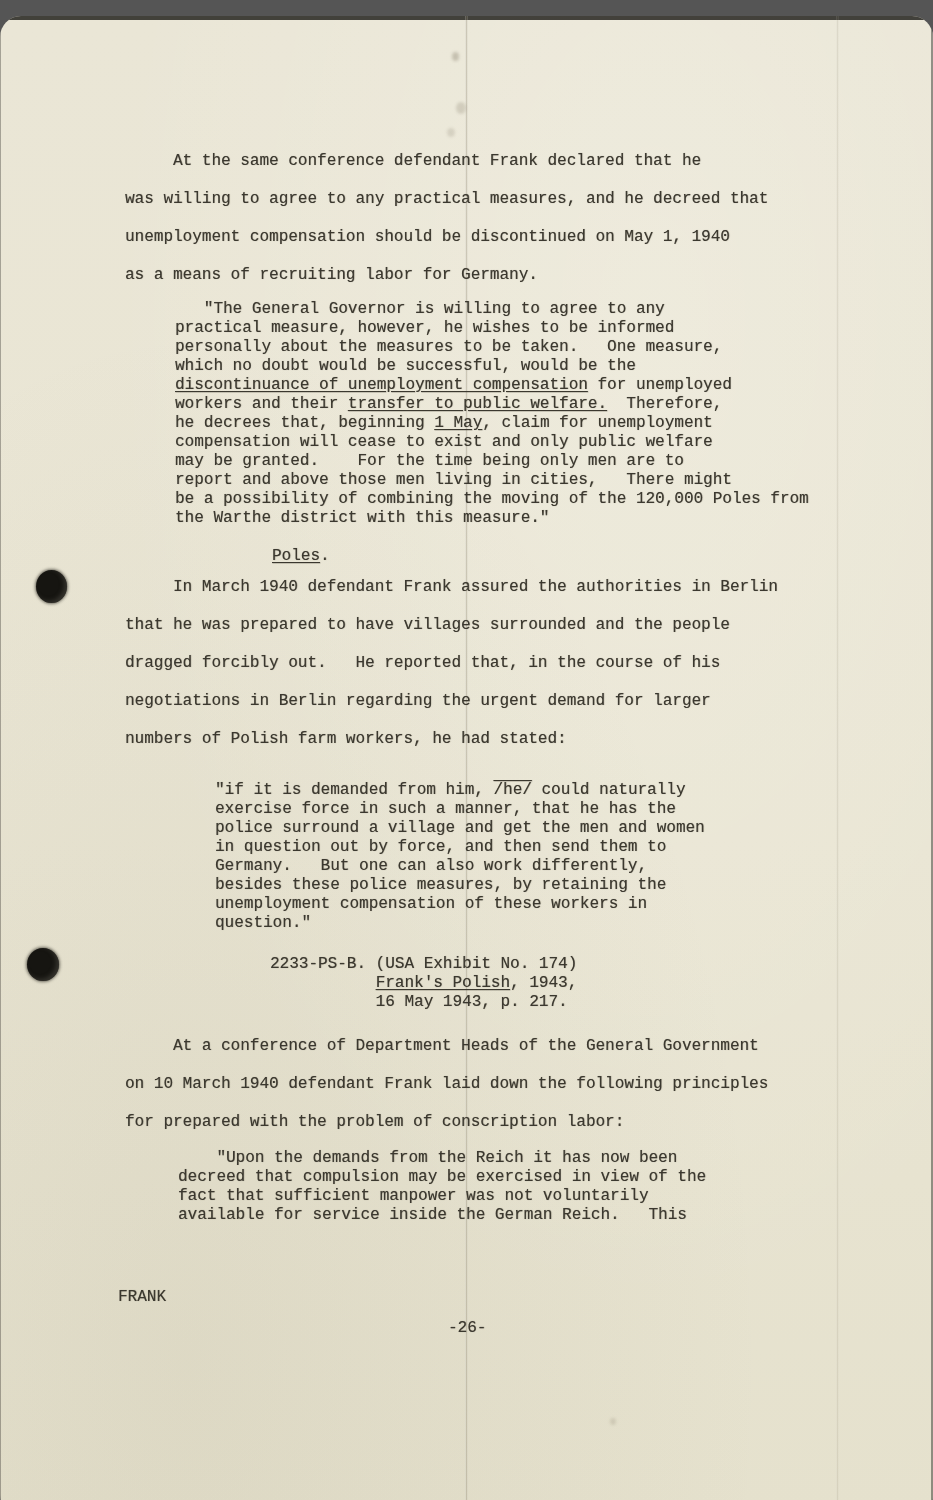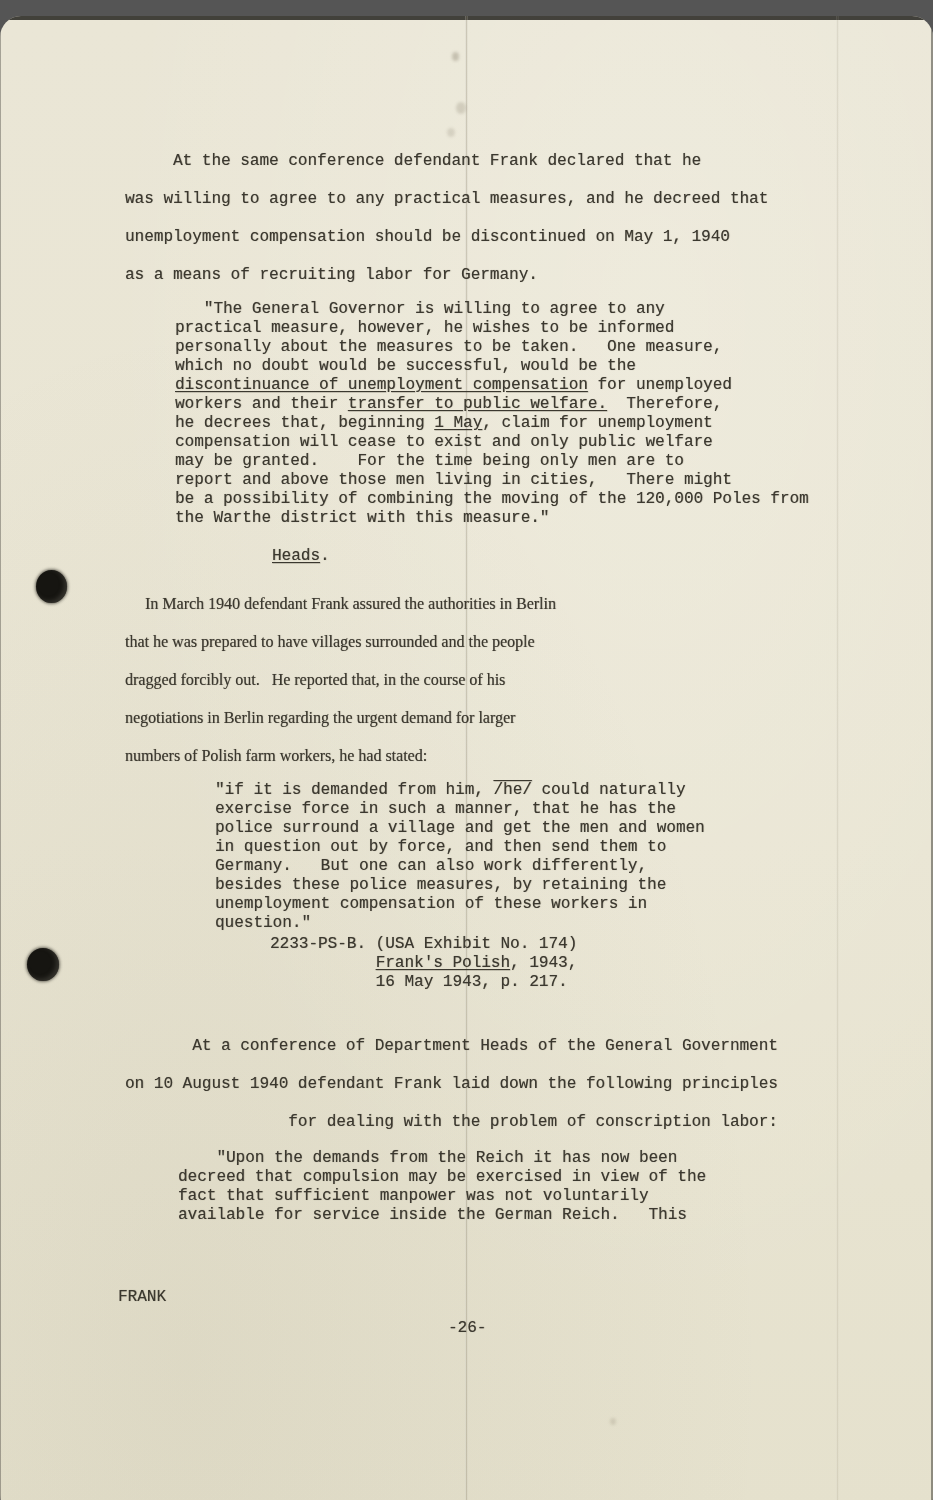--- a/index.html
+++ b/index.html
@@ -42,24 +42,24 @@
     letter-spacing:0px;
     text-shadow:0.4px 0.4px 0.7px rgba(58,52,40,0.55);
   }
   .para{line-height:38px;}
   .quote{line-height:19px;}
   .u{text-decoration:underline;text-underline-offset:2px;}
   .o{text-decoration:overline;}
   #para1{left:125px;top:126px;}
   #quote1{left:175px;top:284px;}
   #ibid{left:272px;top:531px;}
-  #para2{left:125px;top:569px;font-family:Liberation Serif, serif;}
+  #para2{left:125px;top:552px;}
   #quote2{left:215px;top:765px;}
-  #citation{left:270px;top:919px;}
-  #para3{left:125px;top:1011px;text-align:right;}
+  #citation{left:270px;top:939px;}
+  #para3{left:125px;top:1011px;}
   #quote3{left:178px;top:1133px;}
   #pageNumber{left:448px;top:1303px;}
   #footerLabel{left:118px;top:1272px;}
 </style>
 </head>
 <body>
 
 <div class="page">
   <div class="edge top"></div>
   <div class="edge bottom"></div>
@@ -69,22 +69,22 @@
   <div class="crease c2"></div>
   <div class="hole h1"></div>
   <div class="hole h2"></div>
   <div class="smudge s1"></div>
   <div class="smudge s2"></div>
   <div class="smudge s3"></div>
   <div class="smudge s4"></div>
 
   <div class="block para" id="para1"><div class="line"><span>     At the same conference defendant Frank declared that he</span></div><div class="line"><span>was willing to agree to any practical measures, and he decreed that</span></div><div class="line"><span>unemployment compensation should be discontinued on May 1, 1940</span></div><div class="line"><span>as a means of recruiting labor for Germany.</span></div></div>
   <div class="block quote" id="quote1"><div class="line"><span>   "The General Governor is willing to agree to any</span></div><div class="line"><span>practical measure, however, he wishes to be informed</span></div><div class="line"><span>personally about the measures to be taken.   One measure,</span></div><div class="line"><span>which no doubt would be successful, would be the</span></div><div class="line"><span class="u">discontinuance of unemployment compensation</span><span> for unemployed</span></div><div class="line"><span>workers and their </span><span class="u">transfer to public welfare.</span><span>  Therefore,</span></div><div class="line"><span>he decrees that, beginning </span><span class="u">1 May</span><span>, claim for unemployment</span></div><div class="line"><span>compensation will cease to exist and only public welfare</span></div><div class="line"><span>may be granted.    For the time being only men are to</span></div><div class="line"><span>report and above those men living in cities,   There might</span></div><div class="line"><span>be a possibility of combining the moving of the 120,000 Poles from</span></div><div class="line"><span>the Warthe district with this measure."</span></div></div>
-  <div class="block quote" id="ibid"><div class="line"><span class="u">Heads</span><span>.</span></div></div>
+  <div class="block quote" id="ibid"><div class="line"><span class="u">Poles</span><span>.</span></div></div>
   <div class="block para" id="para2"><div class="line"><span>     In March 1940 defendant Frank assured the authorities in Berlin</span></div><div class="line"><span>that he was prepared to have villages surrounded and the people</span></div><div class="line"><span>dragged forcibly out.   He reported that, in the course of his</span></div><div class="line"><span>negotiations in Berlin regarding the urgent demand for larger</span></div><div class="line"><span>numbers of Polish farm workers, he had stated:</span></div></div>
   <div class="block quote" id="quote2"><div class="line"><span>"if it is demanded from him, </span><span class="o">/he/</span><span> could naturally</span></div><div class="line"><span>exercise force in such a manner, that he has the</span></div><div class="line"><span>police surround a village and get the men and women</span></div><div class="line"><span>in question out by force, and then send them to</span></div><div class="line"><span>Germany.   But one can also work differently,</span></div><div class="line"><span>besides these police measures, by retaining the</span></div><div class="line"><span>unemployment compensation of these workers in</span></div><div class="line"><span>question."</span></div></div>
   <div class="block quote" id="citation"><div class="line"><span>2233-PS-B. (USA Exhibit No. 174)</span></div><div class="line"><span>           </span><span class="u">Frank's Polish</span><span>, 1943,</span></div><div class="line"><span>           16 May 1943, p. 217.</span></div></div>
-  <div class="block para" id="para3"><div class="line"><span>     At a conference of Department Heads of the General Government</span></div><div class="line"><span>on 10 August 1940 defendant Frank laid down the following principles</span></div><div class="line"><span>for dealing with the problem of conscription labor:</span></div></div>
+  <div class="block para" id="para3"><div class="line"><span>     At a conference of Department Heads of the General Government</span></div><div class="line"><span>on 10 March 1940 defendant Frank laid down the following principles</span></div><div class="line"><span>for prepared with the problem of conscription labor:</span></div></div>
   <div class="block quote" id="quote3"><div class="line"><span>    "Upon the demands from the Reich it has now been</span></div><div class="line"><span>decreed that compulsion may be exercised in view of the</span></div><div class="line"><span>fact that sufficient manpower was not voluntarily</span></div><div class="line"><span>available for service inside the German Reich.   This</span></div></div>
 
   <div class="block quote" id="pageNumber">-26-</div>
   <div class="block quote" id="footerLabel">FRANK</div>
 </div>
 
 </body></html>

